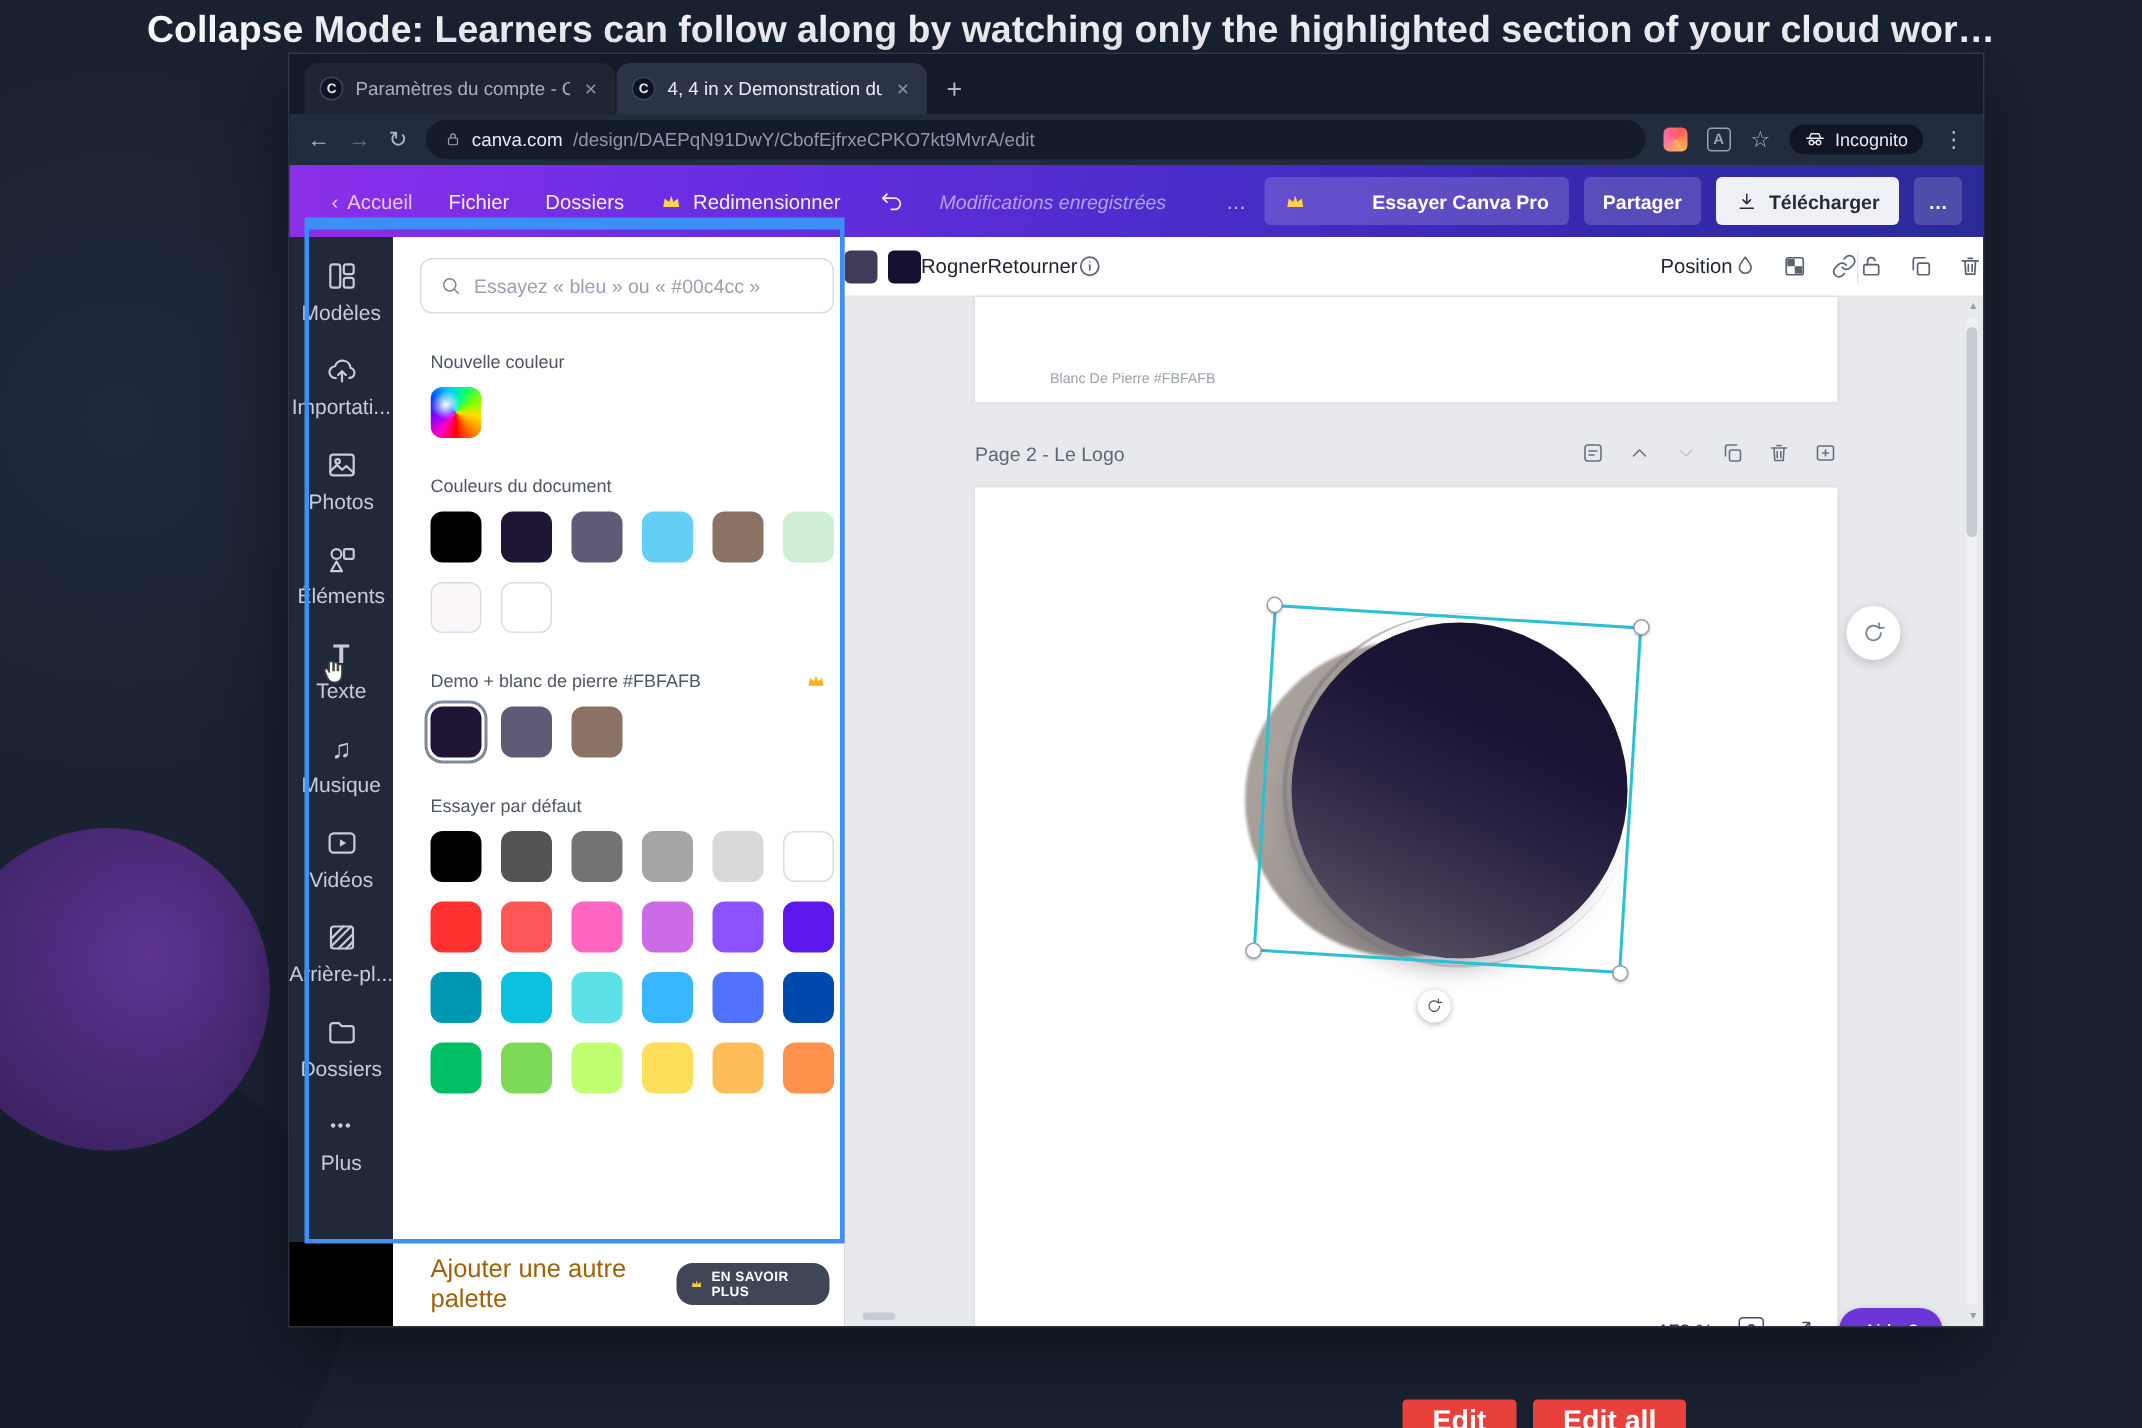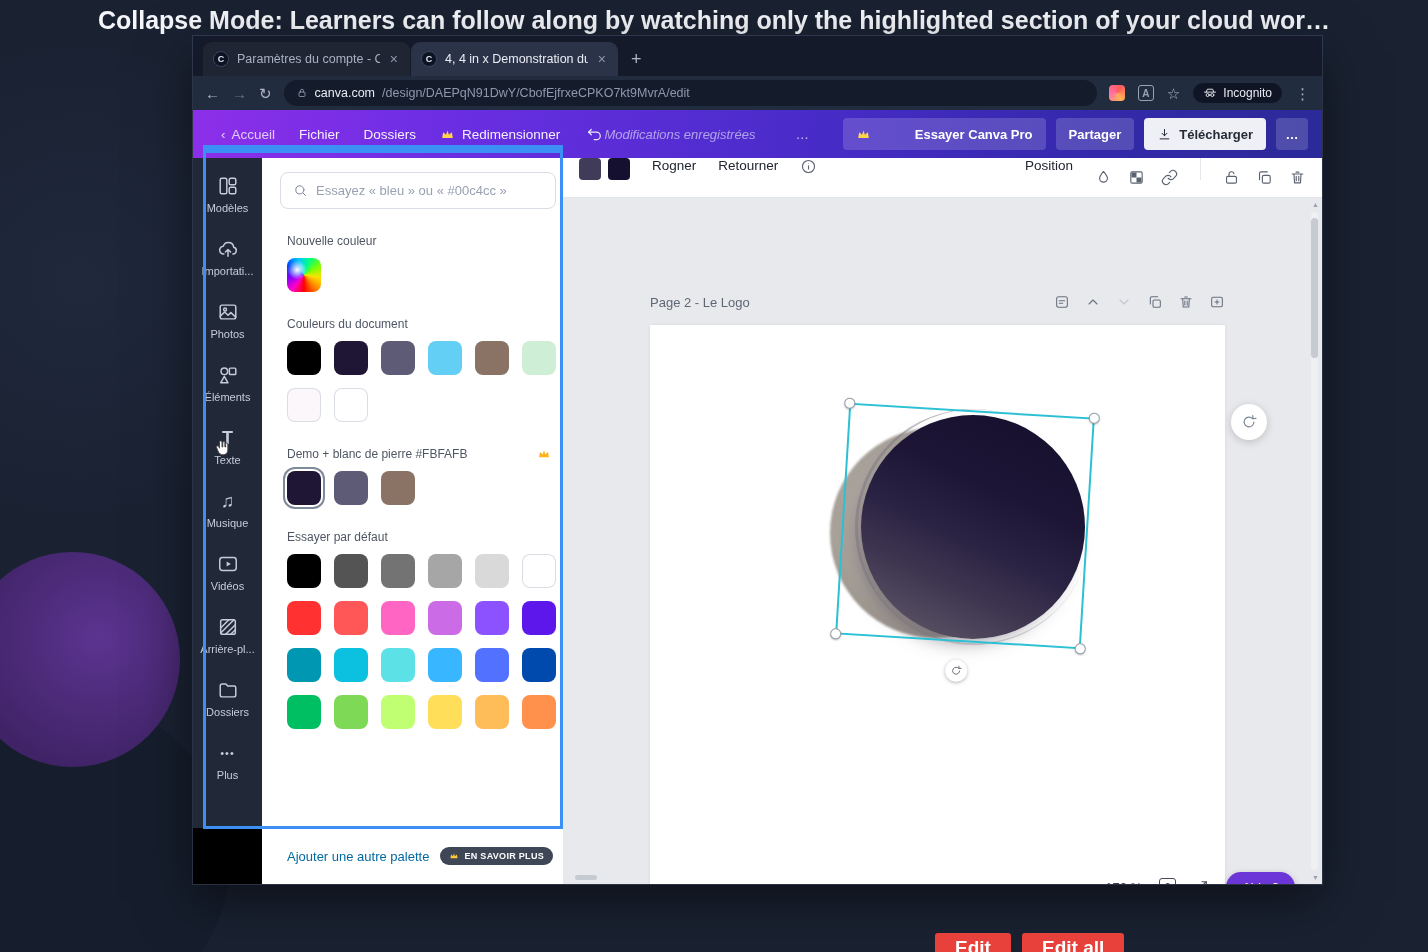--- a/index.html
+++ b/index.html
@@ -51,37 +51,37 @@
   .incog { display:flex; align-items:center; gap:6px; background:#0f1524; border-radius:12px;
         padding:3px 10px; color:#e7ebf2; font-size:12px; }
 
   
   .canva-header { height:48px; display:flex; align-items:center; padding:0 14px; color:#fff; font-size:13.5px;
         background:linear-gradient(93deg,#8d2fe9 0%,#6c2ee3 22%,#4b2ccb 52%,#3529ad 78%,#2b2a98 100%); }
   .ch-item { color:rgba(255,255,255,.92); font-weight:500; margin-left:24px; }
   .ch-back { display:flex; align-items:center; gap:6px; color:rgba(255,255,255,.75); margin-left:14px; font-weight:500; }
   .ch-resize { display:flex; align-items:center; gap:7px; }
   .ch-undo { margin-left:26px; display:flex; }
-  .ch-saved { font-style:italic; color:rgba(255,255,255,.55); font-size:13px; }
+  .ch-saved { margin-left:22px; font-style:italic; color:rgba(255,255,255,.55); font-size:13px; }
   .ch-dots { margin-left:40px; color:rgba(255,255,255,.7); }
   .ch-spacer { flex:1; }
   .btn { border-radius:4px; height:32px; display:flex; align-items:center; gap:7px; padding:0 13px;
         font-size:13px; font-weight:600; margin-left:10px; }
   .btn-ghost { background:rgba(255,255,255,.17); color:#fff;gap:44px; }
   .btn-light { background:#eef0f5; color:#262b36; }
   .btn-kebab { width:32px; padding:0; justify-content:center; background:rgba(255,255,255,.17); color:#fff; }
 
   
   .content { position:absolute; top:122px; left:0; right:0; bottom:0; display:flex; }
 
   .sidebar { width:69px; background:#212837; position:relative; padding-top:5px; flex:0 0 69px; }
   .side-item { height:63px; display:flex; flex-direction:column; align-items:center; justify-content:center;
         gap:5px; color:#c6ccda; }
   .side-item svg { width:22px; height:22px; }
-  .side-item .lbl { font-size:11px; white-space:nowrap; }
+  .side-item .lbl { font-size:14px; white-space:nowrap; }
   .glyph-ic { font-size:18px; font-weight:bold; line-height:22px; height:22px; }
   .dots-ic { font-size:11px; letter-spacing:1px; line-height:22px; height:22px; }
   .side-black { position:absolute; bottom:0; left:0; width:69px; height:56px; background:#000; }
 
   
   .panel { width:301px; flex:0 0 301px; background:#fff; position:relative; padding:14px 0 0 25px; }
   .searchbox { width:276px; height:37px; margin-left:-7px; border:1px solid #d9dee6; border-radius:8px;
         display:flex; align-items:center; gap:8px; padding:0 12px; background:#fff; }
   .searchbox svg { flex:0 0 15px; width:15px; height:15px; }
   .searchbox input { border:none; outline:none; flex:1; font-size:13px; font-family:inherit; color:#ec4899;
@@ -92,28 +92,28 @@
   .sec-row .sec-label { margin-top:0; }
   .rainbow { margin-top:10px; width:34px; height:34px; border-radius:8px;
         background:radial-gradient(circle at 30% 35%, #fff 0%, rgba(255,255,255,0) 30%),
         conic-gradient(from 180deg, #ff0000, #ff00c8, #8000ff, #0040ff, #00c8ff, #00ff80, #80ff00, #ffe000, #ff8000, #ff0000); }
   .swatch-grid { display:flex; flex-wrap:wrap; gap:13px; width:269px; margin-top:10px; }
   .swatch { width:34px; height:34px; border-radius:8px; }
   .swatch.light { box-shadow:inset 0 0 0 1px #dadde3; }
   .swatch.selected { box-shadow:0 0 0 2px #fff, 0 0 0 4px #7e8a9a; }
   .panel-footer { position:absolute; bottom:0; left:0; right:0; height:56px; background:#fff;
         display:flex; align-items:center; justify-content:space-between; padding:0 10px 0 25px; }
-  .footer-label { font-size:13px; color:#0369a1; }
+  .footer-label { font-size:17px; color:#a16207; }
   .pro-badge { background:#3f4656; border-radius:11px; padding:4px 9px; color:#fff; font-size:9px;
         font-weight:bold; letter-spacing:.3px; display:flex; align-items:center; gap:5px; }
 
   
   .canvas { flex:1; position:relative; overflow:hidden; background:#e8e9ec; }
   .ctx-toolbar { position:absolute; top:0; left:0; right:0; height:40px; background:#fff;
-        border-bottom:1px solid #e2e5ea; display:flex; padding:0 16px; gap:22px; }
+        border-bottom:1px solid #e2e5ea; display:flex; align-items:center; padding:0 0; }
   .ctx-swatches { display:flex; gap:7px; }
   .ctx-swatches .swatch { width:22px; height:22px; border-radius:4px; }
   .tb-label { font-size:13.5px; font-weight:500; color:#20262f; }
   .tb-ic { width:17px; height:17px; color:#5b6270; }
   .tb-spacer { flex:1; }
   .tb-div { width:1px; height:22px; background:#e4e7ec; }
   .ic-group { display:flex; align-items:center; gap:16px; }
 
   .canvas-body { position:absolute; top:40px; left:0; right:0; bottom:0; }
   .page { position:absolute; background:#fff; box-shadow:0 0 3px rgba(0,0,0,.08); }
@@ -459,20 +459,23 @@
               <rect x="9" y="9" width="11" height="11" rx="2"></rect>
                 <path d="M5 15V6a2 2 0 0 1 2-2h9"></path>
             </svg>
             <svg class="stroked tb-ic" viewBox="0 0 24 24">
               <path d="M4.5 7h15M10 4.5h4M7 7l.8 12.5h8.4L17 7M10.2 10.5v6M13.8 10.5v6"></path>
             </svg>
           </div>
         </div>
 
         <div class="canvas-body">
+          <div class="page page1">
+            <span class="page1-caption">Blanc De Pierre #FBFAFB</span>
+          </div>
 
           <div class="page2-row">
             <span class="p2-label">Page 2 - Le Logo</span>
             <div class="p2-icons">
               <svg class="stroked" viewBox="0 0 24 24">
                 <rect x="4" y="4" width="16" height="16" rx="3"></rect>
                   <path d="M8 10h8M8 14h5"></path>
               </svg>
               <svg class="stroked" viewBox="0 0 24 24">
                   <path d="M6 15l6-6 6 6"></path>

